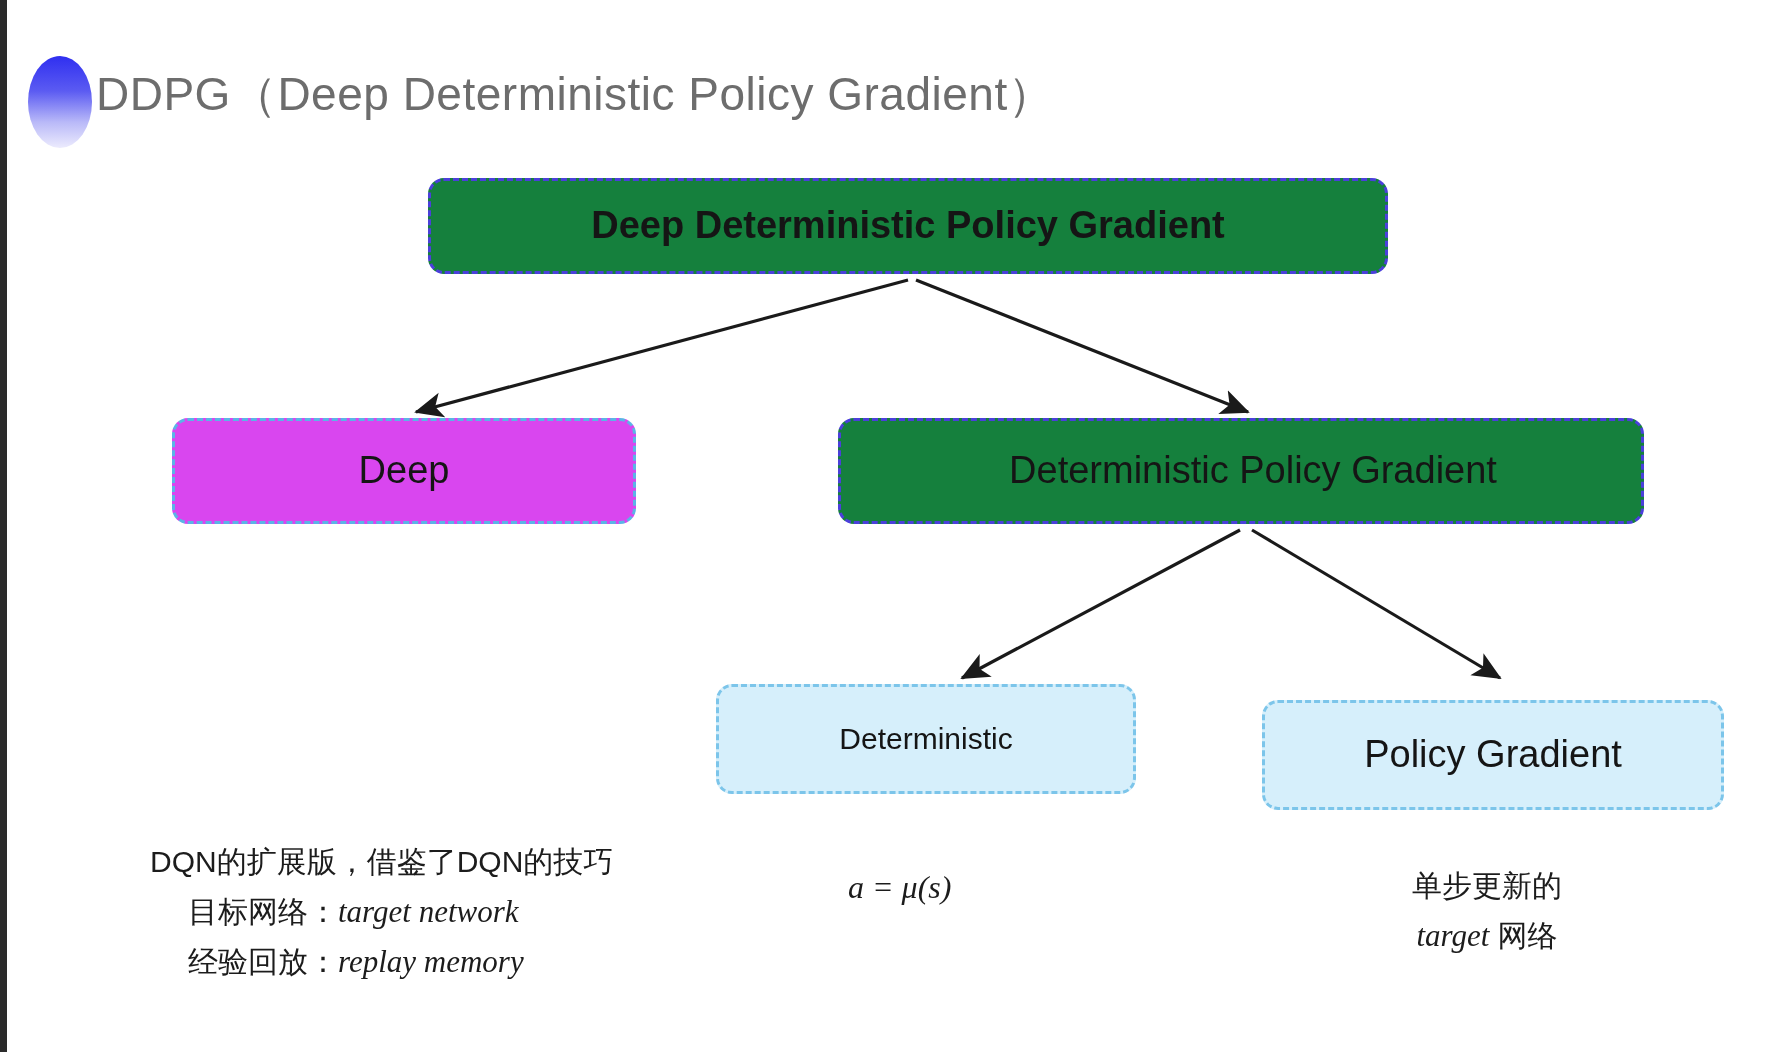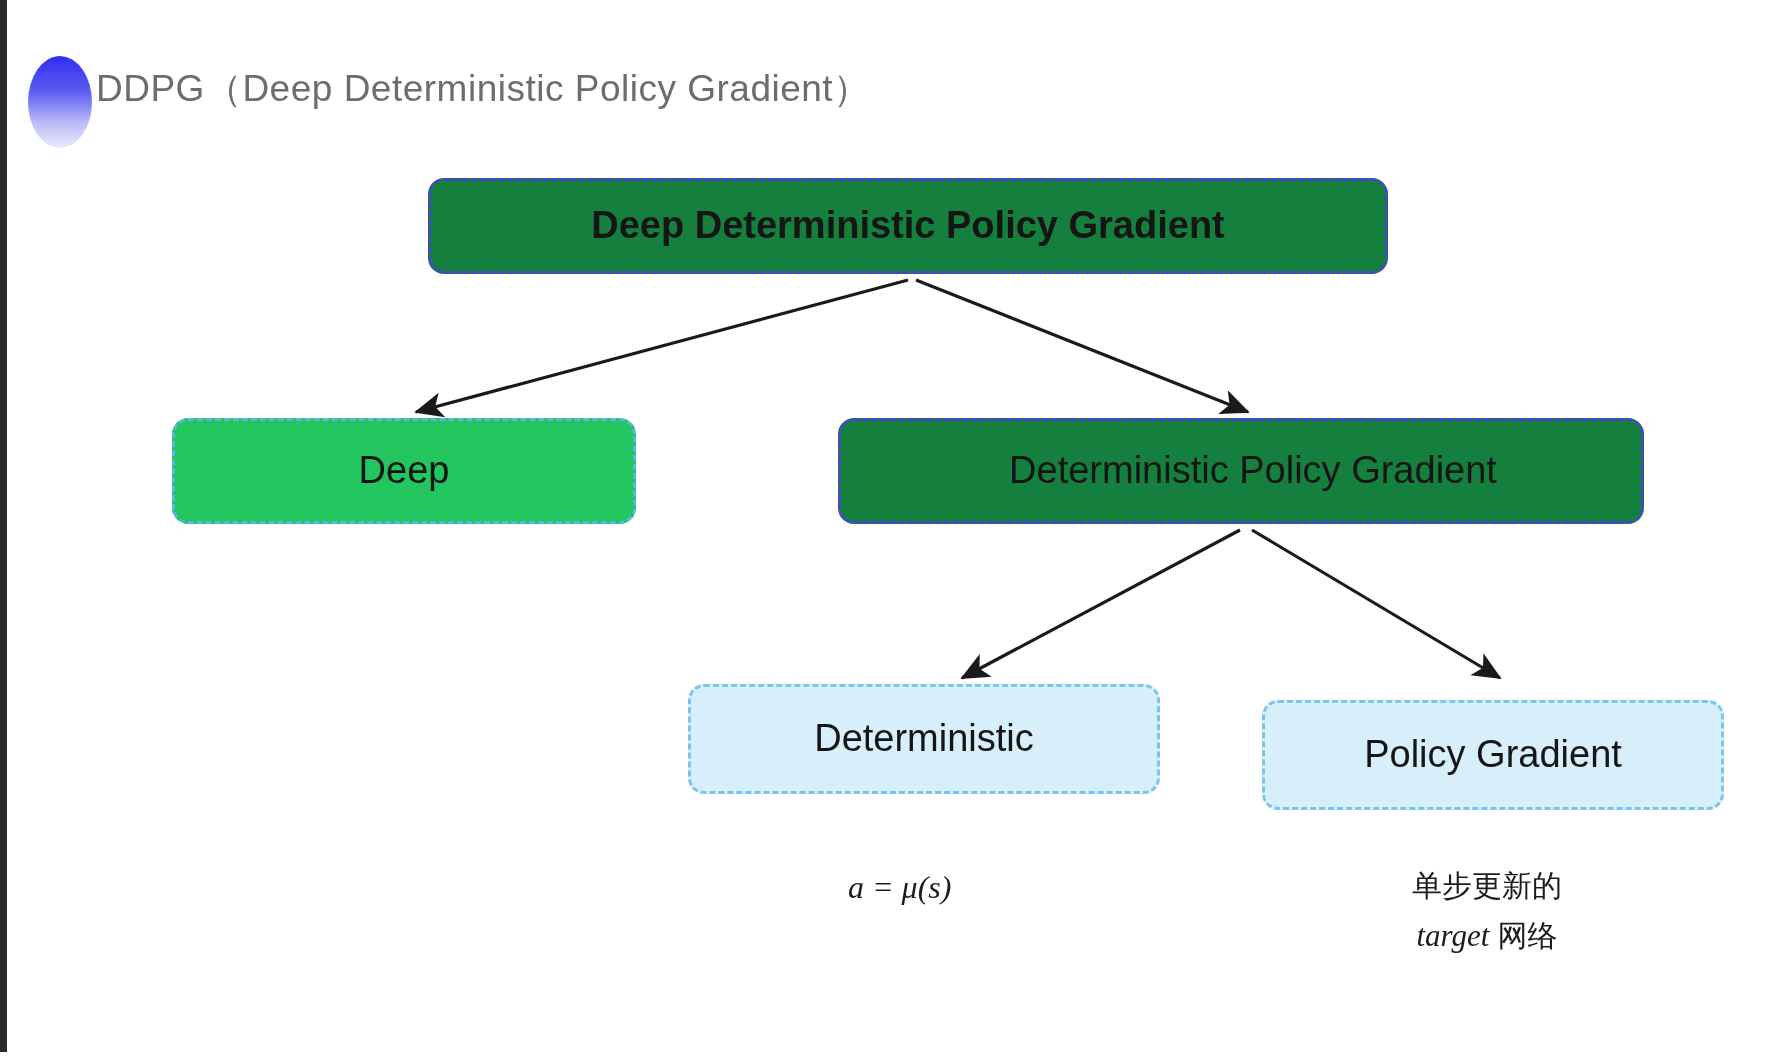--- a/index.html
+++ b/index.html
@@ -38,21 +38,21 @@
     top: 56px;
     width: 64px;
     height: 92px;
     border-radius: 50%;
     background: linear-gradient(180deg, #2f2ff0 0%, #5b5bf2 38%, #b9b9f8 72%, #ecebfd 100%);
   }
   .title-text {
     position: absolute;
     left: 96px;
     top: 64px;
-    font-size: 37px;
+    font-size: 46px;
     font-weight: 400;
     color: #6d6d6d;
     letter-spacing: 0.5px;
     white-space: nowrap;
   }
 
   
   .node {
     position: absolute;
     box-sizing: border-box;
@@ -62,32 +62,32 @@
     border-radius: 16px;
     text-align: center;
     color: #151515;
     line-height: 1.15;
   }
   .node.purple {
     background: #15803d;
     border: 3px dashed #4b3fdb;
   }
   .node.cyan {
-    background: #22c55e;
+    background: #d946ef;
     border: 3px dashed #5bb4e6;
   }
   .node.cyan-light {
     background: #d6effb;
     border: 3px dashed #7cc5ea;
   }
 
   #node-root   { left: 428px; top: 178px; width: 960px; height: 96px;  font-size: 38px; font-weight: 700; }
   #node-deep   { left: 172px; top: 418px; width: 464px; height: 106px; font-size: 38px; font-weight: 400; }
   #node-dpg    { left: 838px; top: 418px; width: 806px; height: 106px; font-size: 38px; font-weight: 400; padding-left: 24px; }
-  #node-det    { left: 688px; top: 684px; width: 472px; height: 110px; font-size: 38px; font-weight: 400; }
+  #node-det    { left: 716px; top: 684px; width: 420px; height: 110px; font-size: 30px; font-weight: 400; }
   #node-pg     { left: 1262px; top: 700px; width: 462px; height: 110px; font-size: 38px; font-weight: 400; }
 
   
   #arrows {
     position: absolute;
     left: 0; top: 0;
     width: 1778px;
     height: 1056px;
     pointer-events: none;
   }
@@ -148,20 +148,25 @@
   <div id="node-root" class="node purple">Deep Deterministic Policy Gradient</div>
 
   <div id="node-deep" class="node cyan">Deep</div>
 
   <div id="node-dpg" class="node purple">Deterministic Policy Gradient</div>
 
   <div id="node-det" class="node cyan-light">Deterministic</div>
 
   <div id="node-pg" class="node cyan-light">Policy Gradient</div>
 
+  <div id="note-left" class="note">
+    <span class="line">DQN的扩展版，借鉴了DQN的技巧</span>
+    <span class="line indent"><span>目标网络：</span><span class="mono-it">target network</span></span>
+    <span class="line indent"><span>经验回放：</span><span class="mono-it">replay memory</span></span>
+  </div>
 
   <div id="note-mid" class="note">
     <span class="line formula">a = μ(s)</span>
   </div>
 
   <div id="note-right" class="note">
     <span class="line">单步更新的</span>
     <span class="line"><span class="mono-it">target</span><span> 网络</span></span>
   </div>
 

